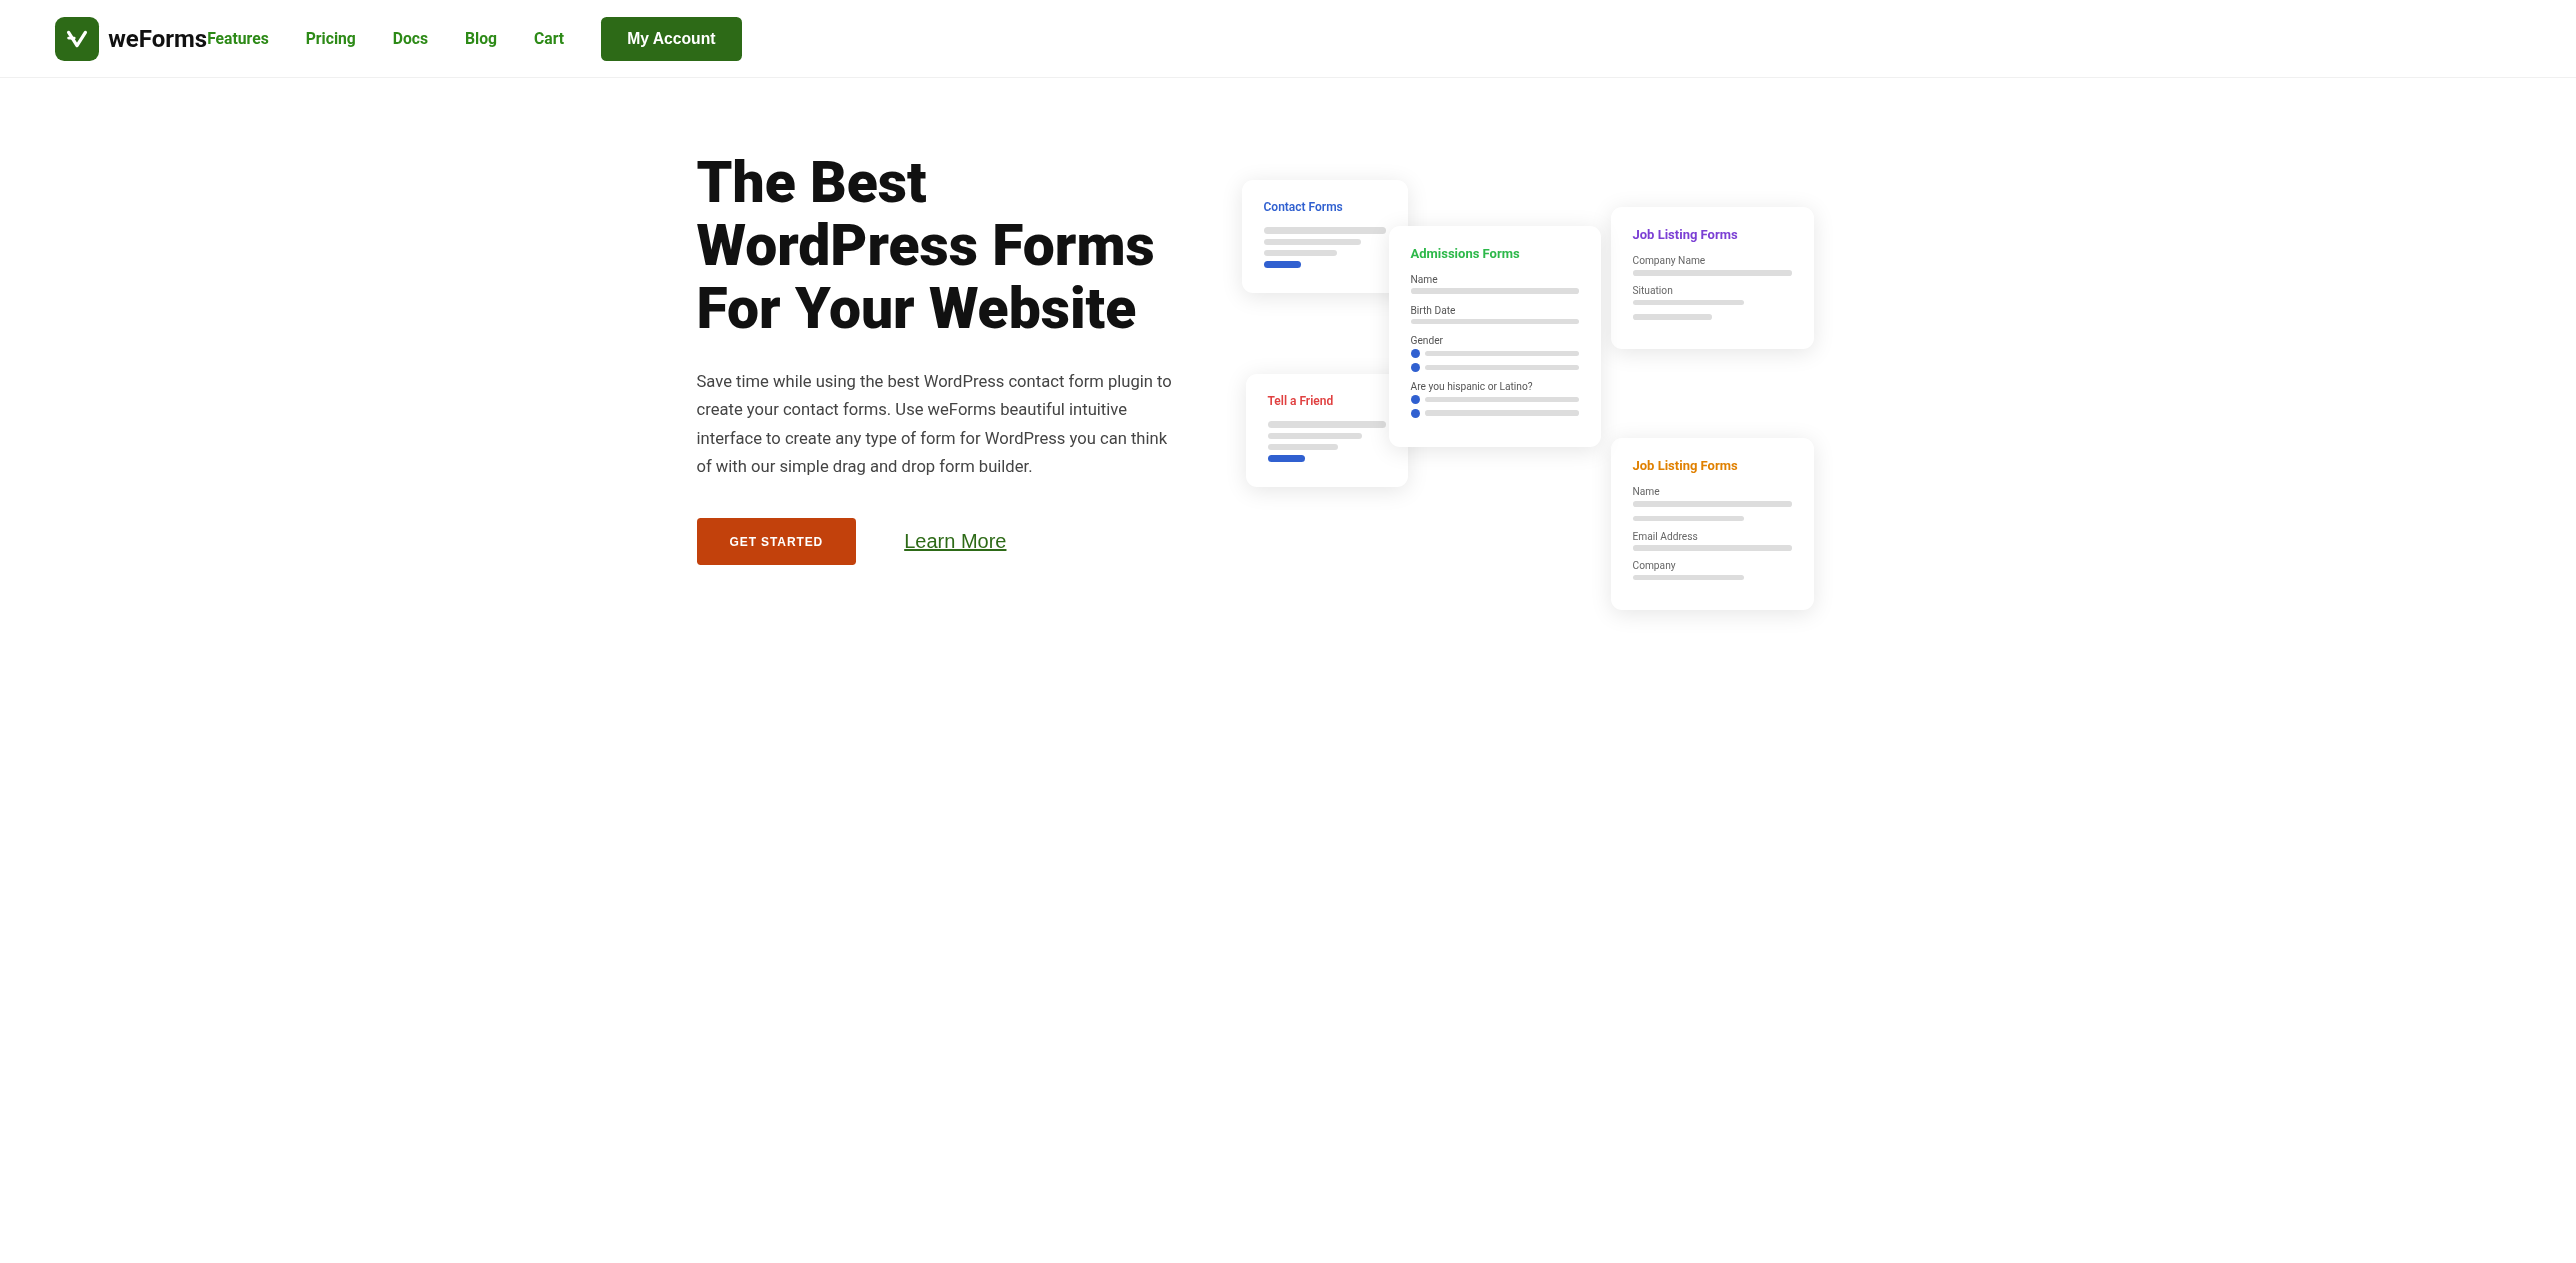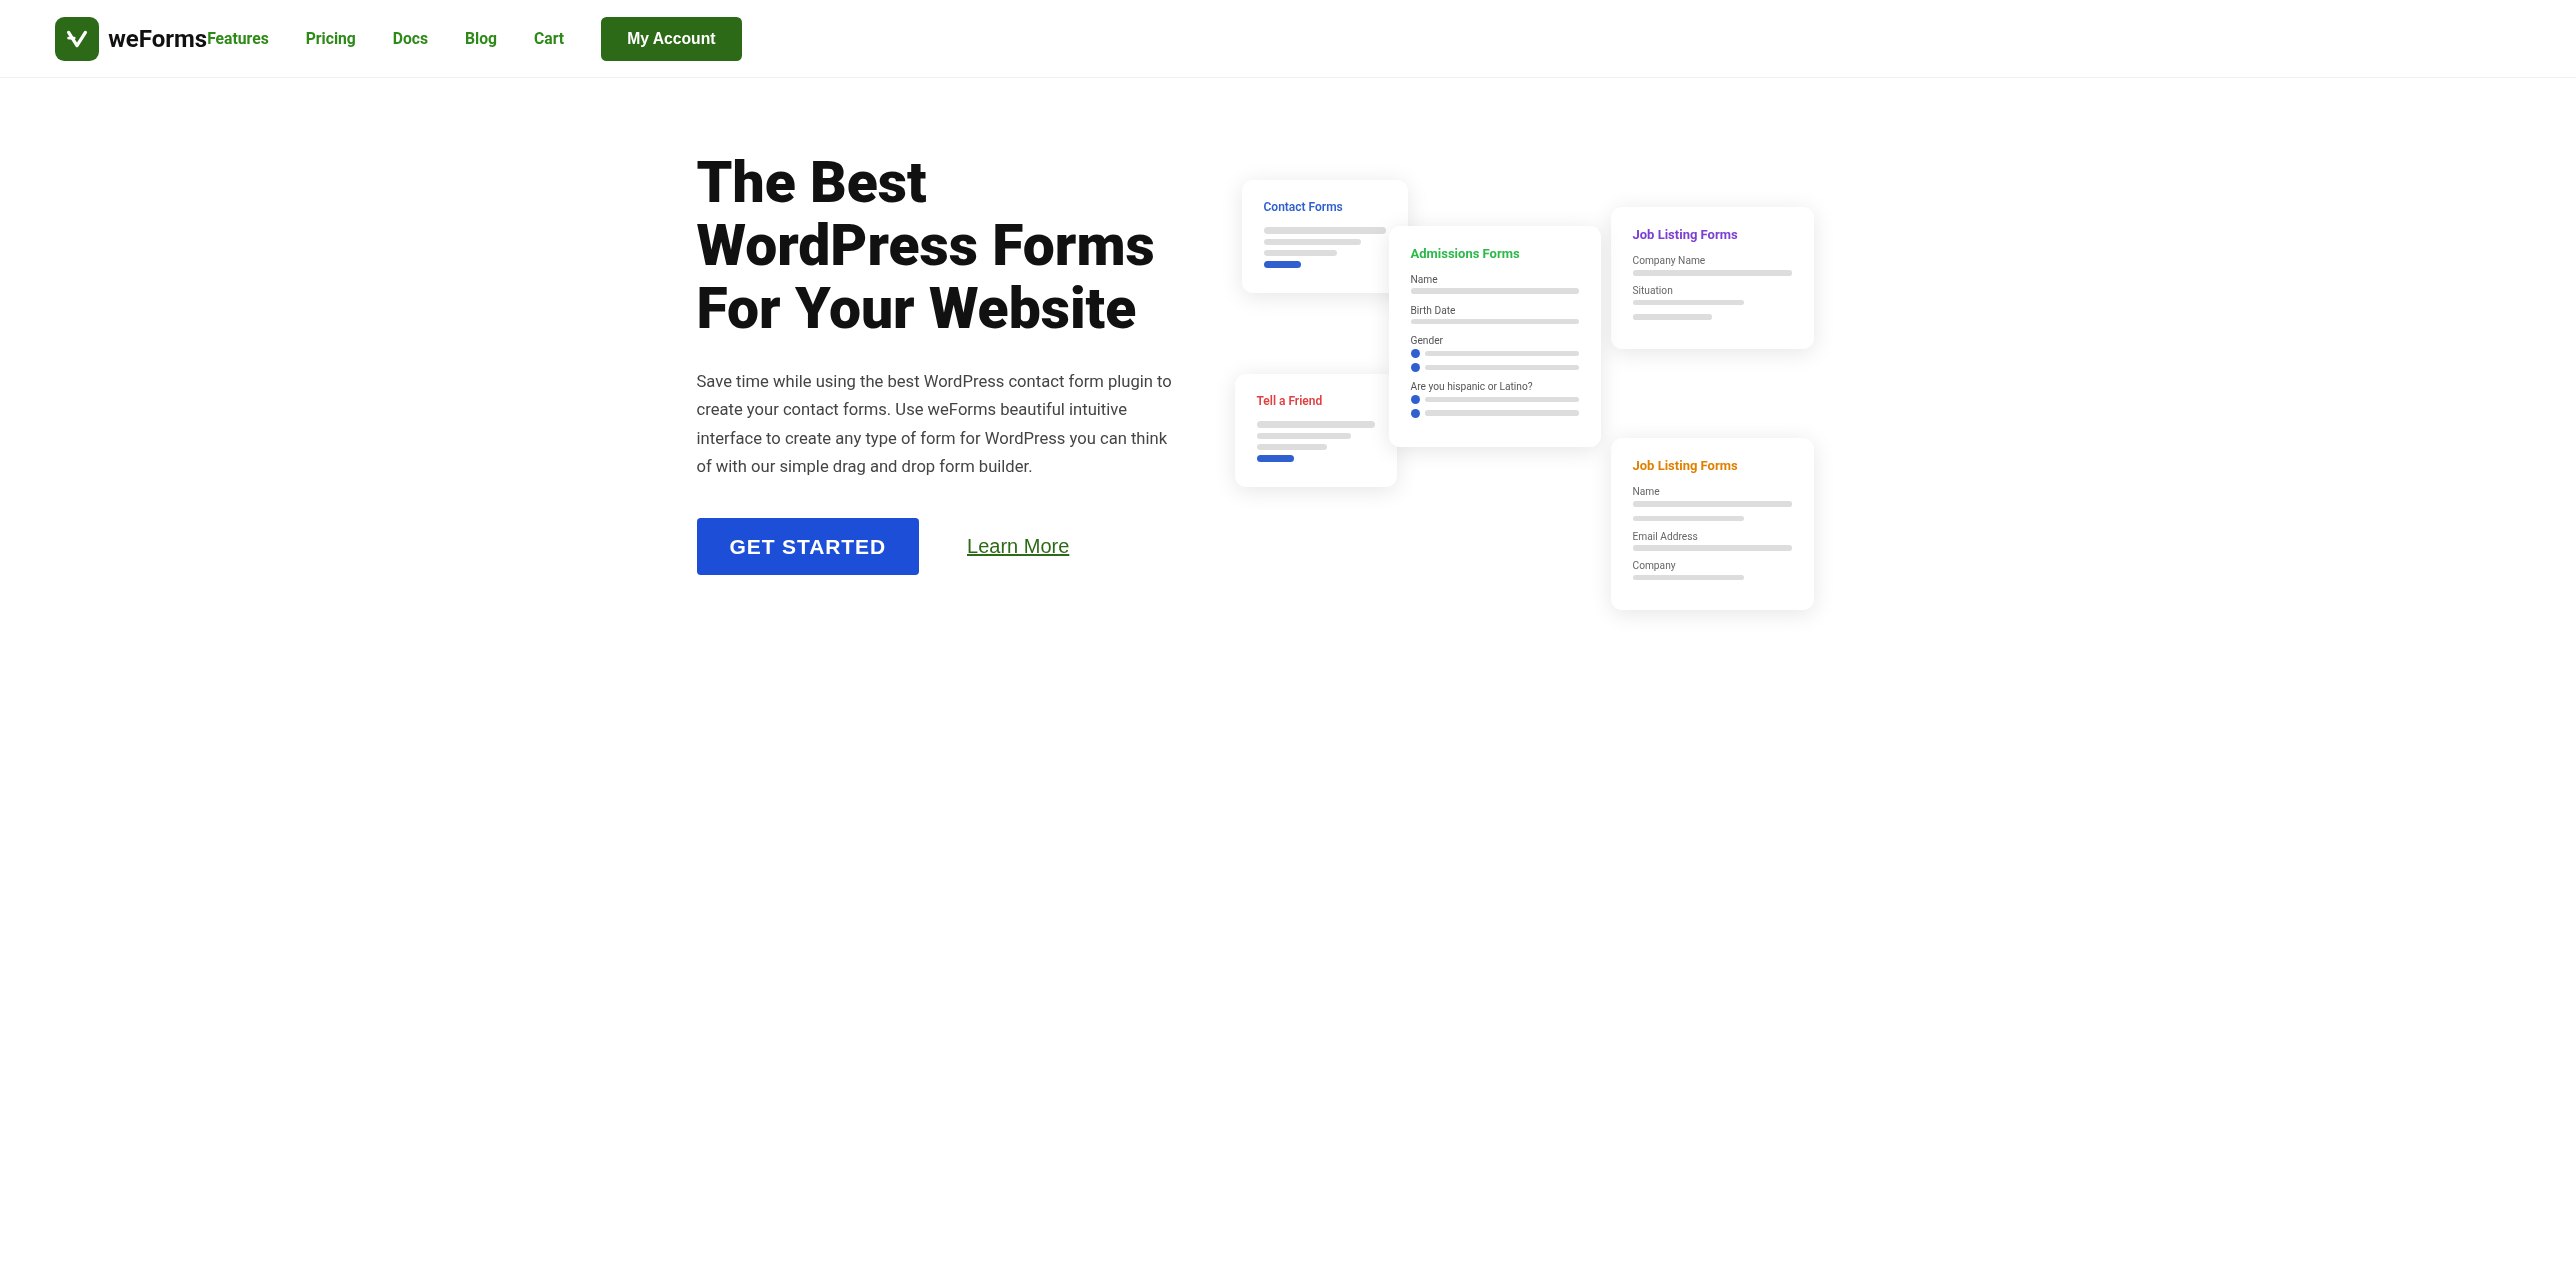--- a/index.html
+++ b/index.html
@@ -86,24 +86,24 @@
       line-height: 1.7;
       color: #444;
       margin-bottom: 37px;
     }
     .hero-buttons {
       display: flex;
       align-items: center;
       gap: 28px;
     }
     .btn-primary {
-      background: #1d4ed8;
+      background: #c2410c;
       color: #fff;
       padding: 16.6px 33px;
-      font-size: 21px;
+      font-size: 12px;
       font-weight: 700;
       letter-spacing: 0.9px;
       border: none;
       border-radius: 3.7px;
       cursor: pointer;
       text-transform: uppercase;
     }
     .btn-link {
       color: #2d6a17;
       font-size: 20px;
@@ -152,21 +152,21 @@
     .line { height: 6.5px; border-radius: 3.7px; background: #ddd; margin-bottom: 4.6px; }
     .line.w100 { width: 100%; }
     .line.w80 { width: 80%; }
     .line.w60 { width: 60%; }
     .line.blue { background: #3060d0; width: 37px; height: 7.4px; }
 
     
     .card-friend {
       width: 162px;
       top: 222px;
-      left: 21px;
+      left: 32px;
       z-index: 2;
     }
     .card-friend .card-title {
       color: #e04040;
       font-size: 12px;
       font-weight: 600;
       margin-bottom: 13px;
     }
 
     

